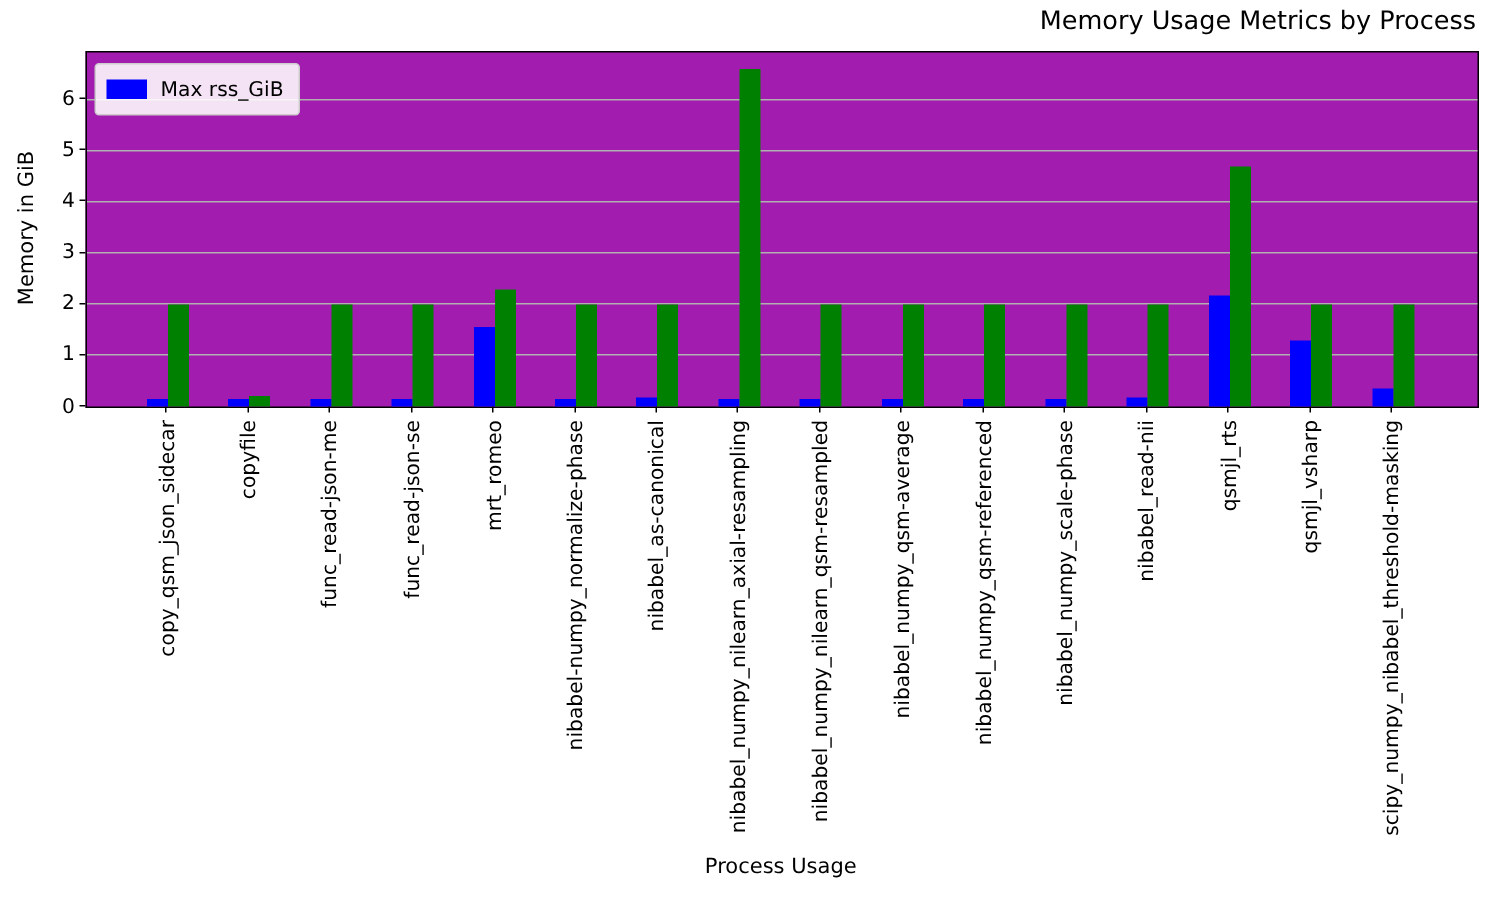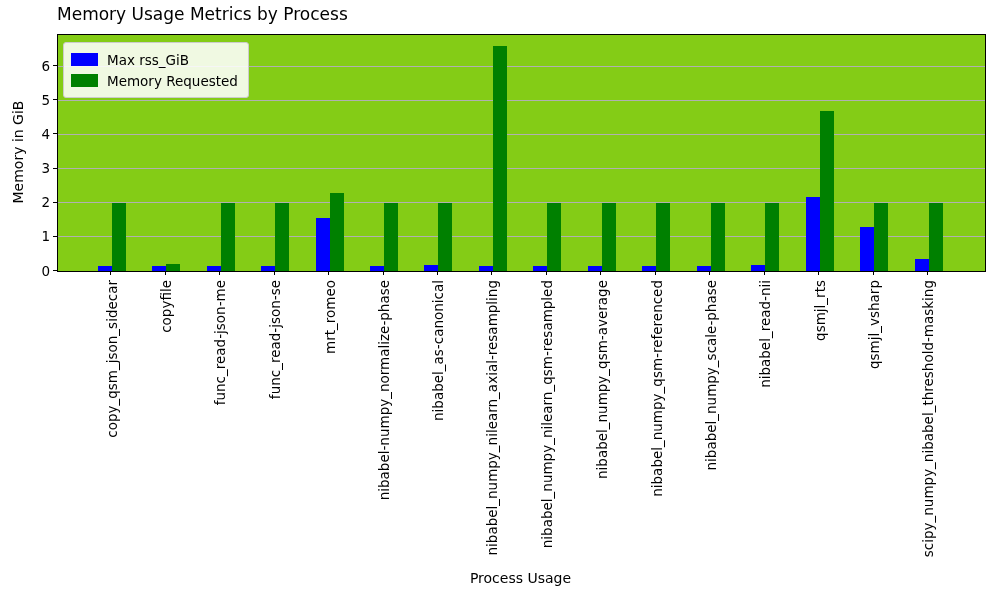--- a/index.html
+++ b/index.html
@@ -6,25 +6,25 @@
   #figure{
     position:relative;
     width:1000px;height:600px;
     background:#ffffff;
     font-family:"DejaVu Sans","Liberation Sans",sans-serif;
     color:#000;
     overflow:hidden;
   }
   .title{
     position:absolute;left:57px;top:4px;width:927px;
-    text-align:left;font-size:17px;color:#000;
+    text-align:right;font-size:17px;color:#000;
   }
   #plot{
     position:absolute;left:57px;top:34px;width:927px;height:236px;
-    border:1px solid #000;background:#84cc16;
+    border:1px solid #000;background:#a21caf;
   }
   .gridline{
     position:absolute;left:0;width:927px;height:1px;background:#b0b0b0;
   }
   .bar{position:absolute;bottom:0;}
   .ytick{position:absolute;left:53px;width:4px;height:1px;background:#000;}
   .ytick-label{
     position:absolute;left:0;width:50px;text-align:right;
     font-size:13.5px;line-height:14px;
   }
@@ -102,24 +102,20 @@
       <div class="bar" style="left: 761.68px; width: 14px; height: 160.5px; background: rgb(0, 128, 0);"></div>
       <div class="bar" style="left: 802.14px; width: 14px; height: 44.1px; background: rgb(0, 0, 255);"></div>
       <div class="bar" style="left: 816.14px; width: 14px; height: 67.6px; background: rgb(0, 128, 0);"></div>
       <div class="bar" style="left: 856.6px; width: 14px; height: 12px; background: rgb(0, 0, 255);"></div>
       <div class="bar" style="left: 870.6px; width: 14px; height: 67.6px; background: rgb(0, 128, 0);"></div>
       <div class="legend">
       <div class="legend-row">
         <div class="legend-swatch" style="background: rgb(0, 0, 255);"></div>
         <div class="legend-label">Max rss_GiB</div>
       </div>
-      <div class="legend-row">
-        <div class="legend-swatch" style="background: rgb(0, 128, 0);"></div>
-        <div class="legend-label">Memory Requested</div>
-      </div>
     </div>
   </div>
 
   <div class="axis-label-x">Process Usage</div>
 <div class="ytick" style="top: 270px;"></div>
     <div class="ytick-label" style="top: 263.5px;">0</div>
     <div class="ytick" style="top: 235.847px;"></div>
     <div class="ytick-label" style="top: 229.347px;">1</div>
     <div class="ytick" style="top: 201.693px;"></div>
     <div class="ytick-label" style="top: 195.193px;">2</div>

